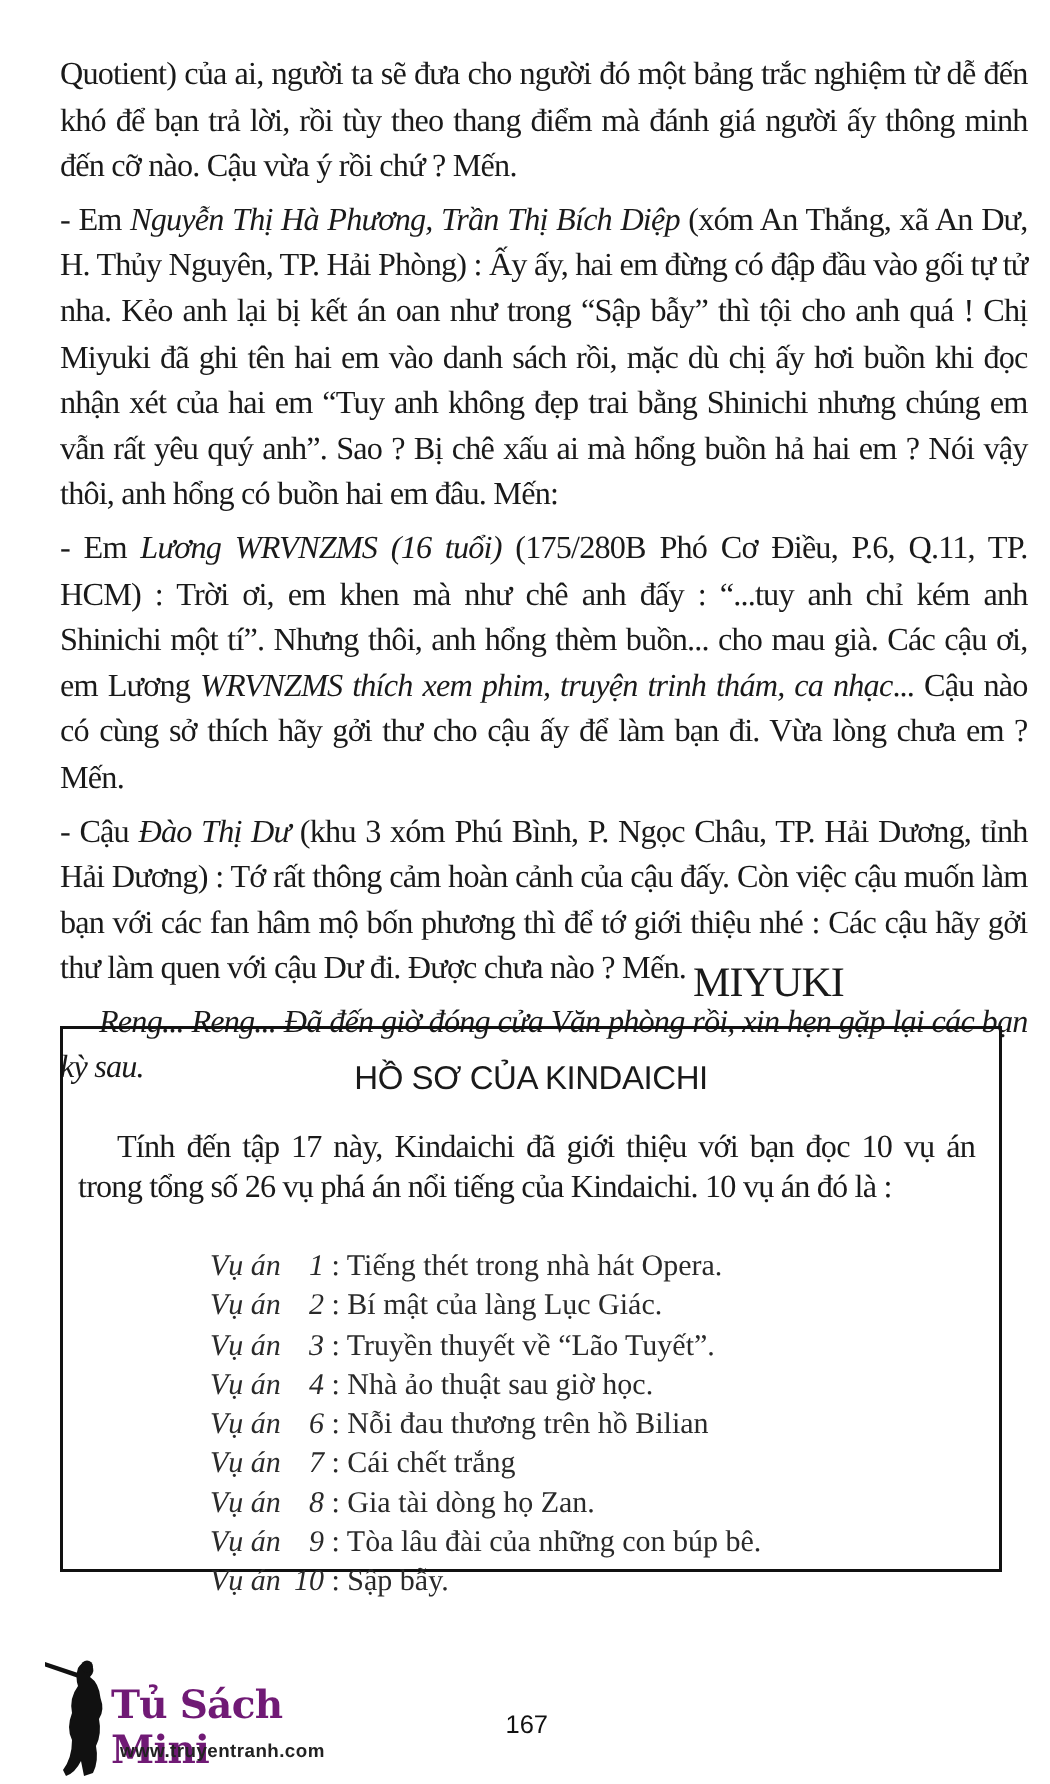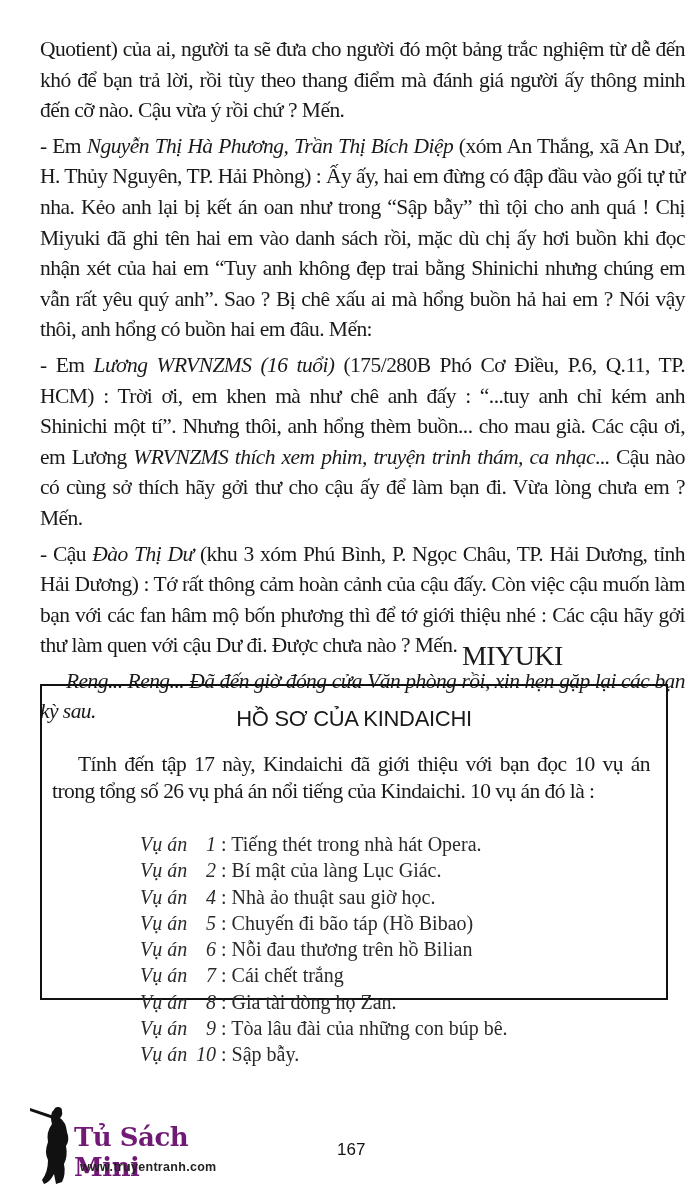--- a/index.html
+++ b/index.html
@@ -17,21 +17,21 @@
   }
   .para { margin: 0; }
   .para + .para { margin-top: 5px; }
   .indent { text-indent: 26px; font-style: italic; }
   .para i { font-style: italic; }
   .signature {
     position: absolute; left: 462px; top: 640px;
     font-size: 28px; letter-spacing: -0.6px;
   }
   .box {
-    position: absolute; left: 40px; top: 684px; width: 628px; height: 316px;
+    position: absolute; left: 40px; top: 684px; width: 628px; height: 364px;
     border: 2px solid #111; box-sizing: border-box;
   }
   .box-title {
     position: absolute; left: 0; right: 0; top: 20px; text-align: center;
     font-family: "Liberation Sans", "DejaVu Sans", sans-serif;
     font-size: 22px; letter-spacing: -0.3px;
   }
   .box-intro {
     position: absolute; left: 10px; top: 65px; width: 598px;
     font-size: 21.5px; line-height: 27px; letter-spacing: -0.55px;
@@ -78,22 +78,22 @@
     </div>
 
   <div class="signature">MIYUKI</div>
 
   <div class="box">
     <div class="box-title">HỒ SƠ CỦA KINDAICHI</div>
     <p class="box-intro">Tính đến tập 17 này, Kindaichi đã giới thiệu với bạn đọc 10 vụ án trong tổng số 26 vụ phá án nổi tiếng của Kindaichi. 10 vụ án đó là :</p>
     <ul class="case-list" id="case-list">
         <li class="case-item"><span class="case-label">Vụ án</span><span class="case-num">1</span><span> : </span><span>Tiếng thét trong nhà hát Opera.</span></li>
         <li class="case-item"><span class="case-label">Vụ án</span><span class="case-num">2</span><span> : </span><span>Bí mật của làng Lục Giác.</span></li>
+        <li class="case-item"><span class="case-label">Vụ án</span><span class="case-num">3</span><span> : </span><span>Truyền thuyết về “Lão Tuyết”.</span></li>
         <li class="case-item"><span class="case-label">Vụ án</span><span class="case-num">4</span><span> : </span><span>Nhà ảo thuật sau giờ học.</span></li>
-        <li class="case-item"><span class="case-label">Vụ án</span><span class="case-num">5</span><span> : </span><span>Chuyến đi bão táp (Hồ Bibao)</span></li>
         <li class="case-item"><span class="case-label">Vụ án</span><span class="case-num">6</span><span> : </span><span>Nỗi đau thương trên hồ Bilian</span></li>
         <li class="case-item"><span class="case-label">Vụ án</span><span class="case-num">7</span><span> : </span><span>Cái chết trắng</span></li>
         <li class="case-item"><span class="case-label">Vụ án</span><span class="case-num">8</span><span> : </span><span>Gia tài dòng họ Zan.</span></li>
         <li class="case-item"><span class="case-label">Vụ án</span><span class="case-num">9</span><span> : </span><span>Tòa lâu đài của những con búp bê.</span></li>
         <li class="case-item"><span class="case-label">Vụ án</span><span class="case-num">10</span><span> : </span><span>Sập bẫy.</span></li>
       </ul>
   </div>
 
   <div class="footer-logo">
     <svg class="logo-figure" viewBox="0 0 56 82">

